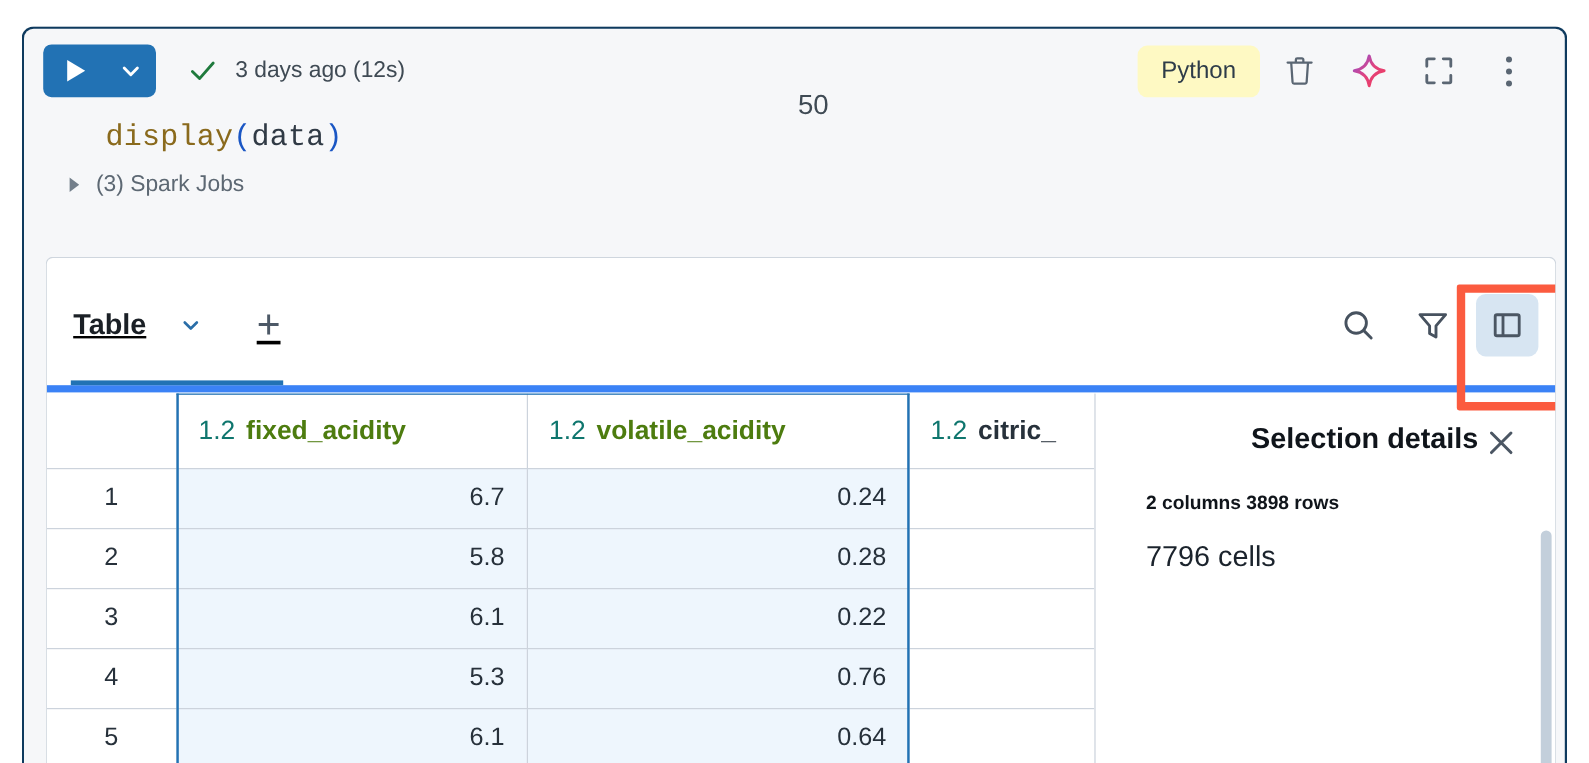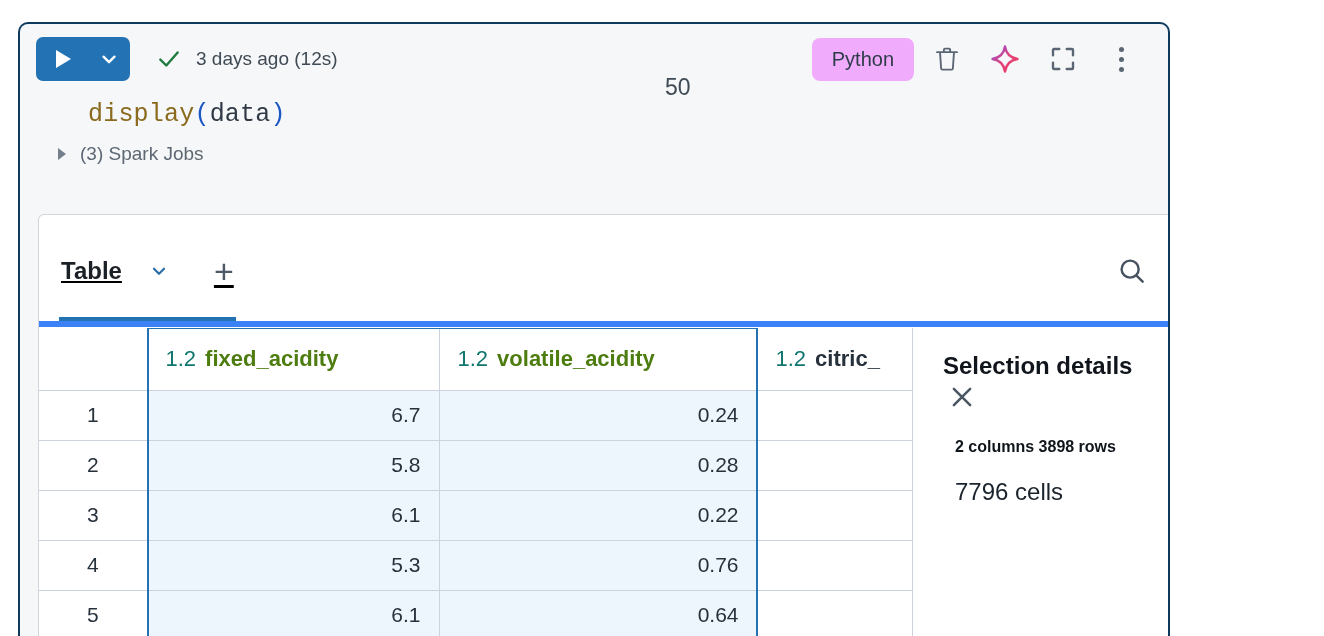--- a/index.html
+++ b/index.html
@@ -7,21 +7,21 @@
     width: 1324px; height: 636px;
     background: #ffffff;
     font-family: "Liberation Sans", sans-serif;
     overflow: hidden;
   }
 
   
   .cell {
     position: absolute;
     left: 18px; top: 22px;
-    width: 1152px; height: 614px;
+    width: 1288px; height: 614px;
     border: 2px solid #0e3a5e;
     border-bottom: none;
     border-radius: 10px 10px 0 0;
     background: #f6f7f9;
     overflow: hidden;
   }
 
   
   .toolbar {
     position: relative;
@@ -65,21 +65,21 @@
 
   .toolbar-right {
     position: absolute;
     right: 22px; top: 0;
     height: 70px;
     display: flex;
     align-items: center;
     gap: 8px;
   }
   .lang-pill {
-    background: #f0abfc;
+    background: #fef9c3;
     color: #2e3c49;
     font-size: 20px;
     padding: 10px 20px;
     border-radius: 8px;
     cursor: pointer;
   }
   .icon-btn {
     width: 50px; height: 50px;
     display: flex; align-items: center; justify-content: center;
     border-radius: 7px;
@@ -231,21 +231,21 @@
 
   
   .details {
     flex: 1;
     border-left: 1px solid #ccd3dc;
     background: #ffffff;
     position: relative;
     padding: 24px 26px 0 30px;
   }
   .details-head {
-    display: flex; align-items: flex-start; justify-content: space-between; flex-direction: column;
+    display: flex; align-items: flex-start; justify-content: flex-end;
   }
   .details-title { font-size: 24px; font-weight: bold; color: #10151b; }
   .close-x { cursor: pointer; padding: 2px 4px; }
   .details-line1 {
     margin: 20px 0 0 12px;
     font-size: 16px; font-weight: bold; color: #10151b;
   }
   .details-line2 {
     margin: 22px 0 0 12px;
     font-size: 24px; color: #1b232c;

